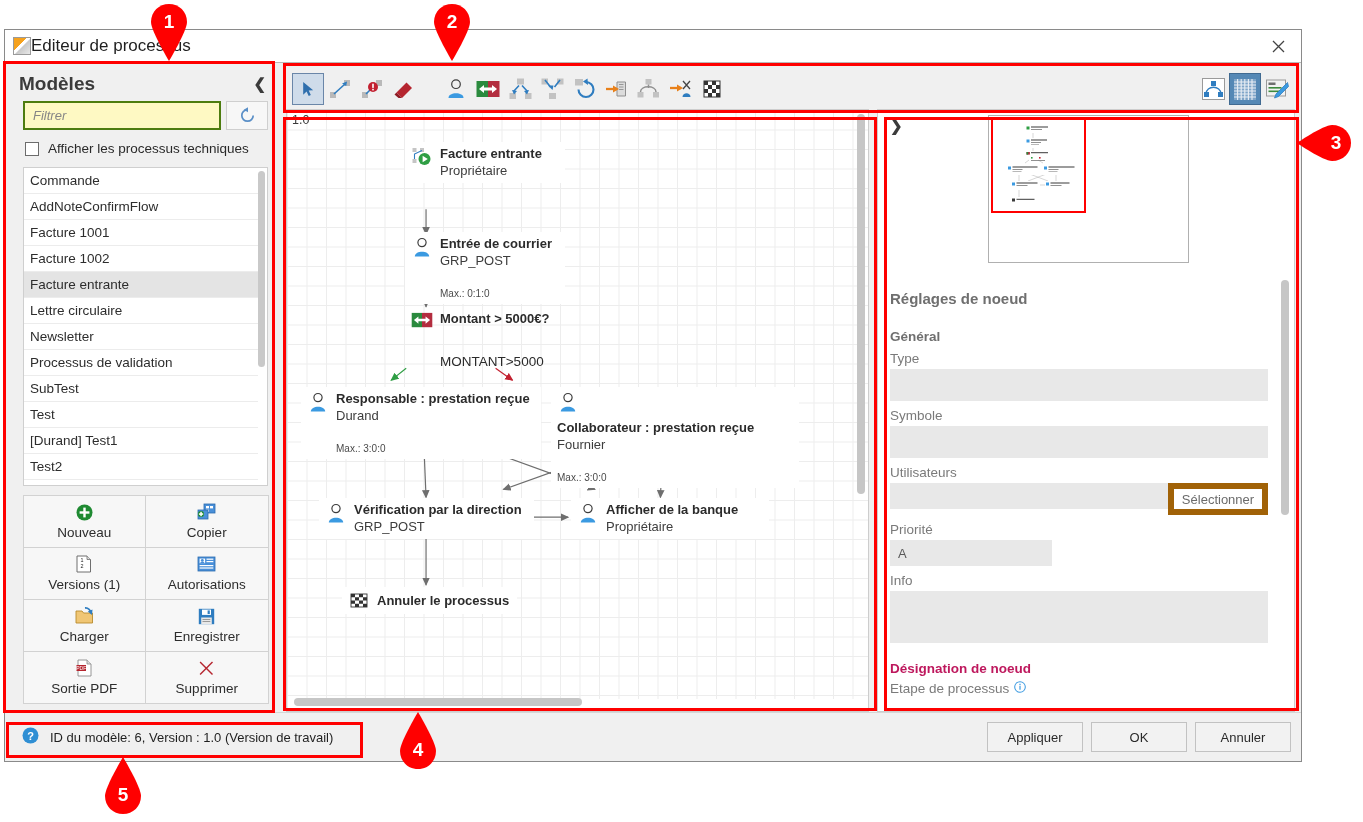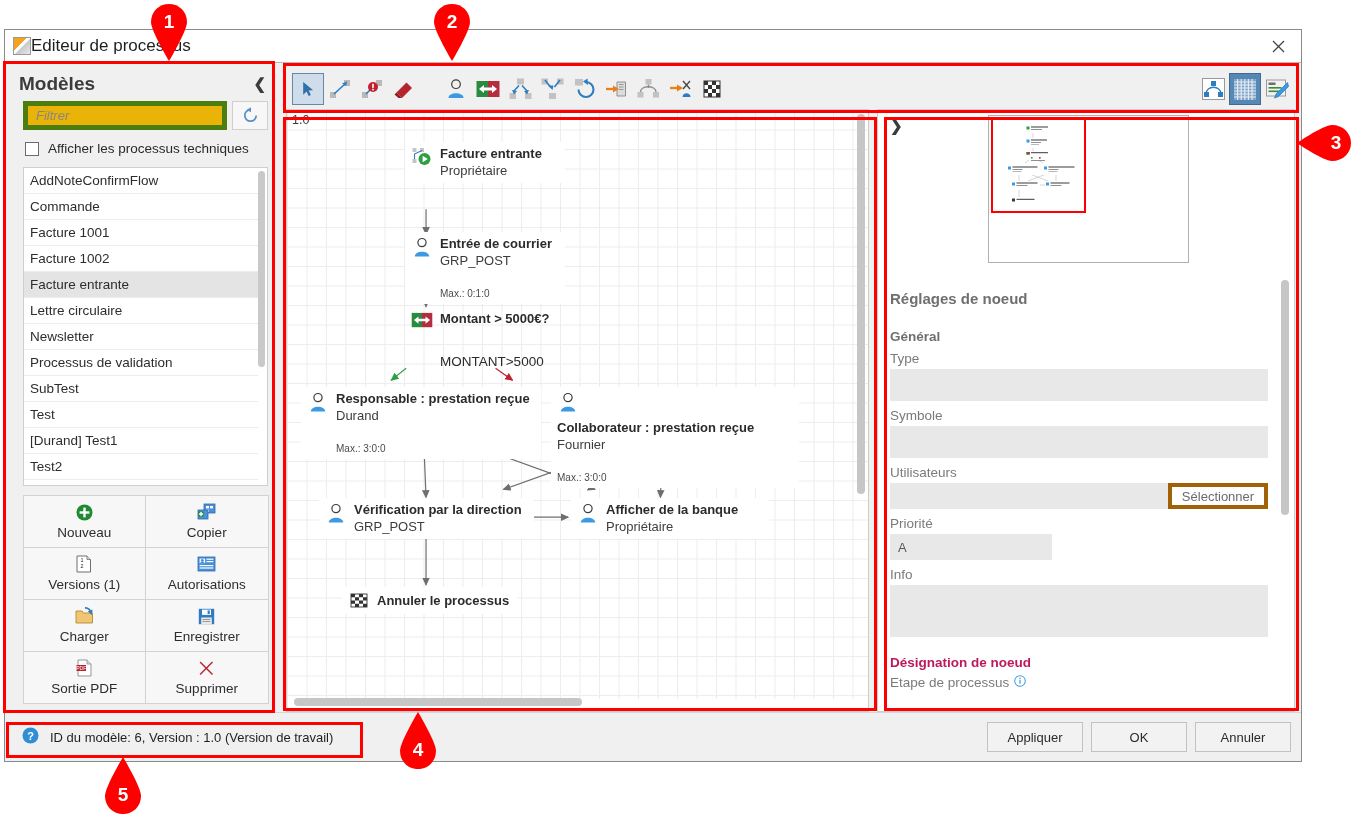--- a/index.html
+++ b/index.html
@@ -64,21 +64,21 @@
     padding: 2px 4px 6px 6px;
   }
   .sidebar-title { font-size: 19px; font-weight: bold; color: #3b3b3b; }
   .collapse-left {
     margin-left: auto; color: #3b3b3b; font-size: 15px; font-weight: bold;
     cursor: pointer; padding: 0 4px;
   }
   .filter-row { display: flex; gap: 0; align-items: stretch; padding: 0 6px 0 10px; }
   .filter-input {
     flex: 1 1 auto; height: 29px;
-    border: 5px solid #4d7c0f; background: #eab308;
+    border: 2px solid #4d7c0f; background: #fef9c3;
     padding: 0 8px; font-size: 13px; color: #555;
     font-family: "Liberation Sans", sans-serif;
     font-style: italic;
   }
   .filter-input::placeholder { color: #868686; font-style: italic; }
   .refresh-btn {
     width: 42px; height: 29px; margin-left: 5px;
     border: 1px solid #cfcfcf; background: #f7f7f7;
     display: flex; align-items: center; justify-content: center;
     cursor: pointer;
@@ -248,22 +248,22 @@
     font-size: 13px; color: #5a5a5a; padding: 0 8px;
     font-family: "Liberation Sans", sans-serif;
     display: flex; align-items: center;
   }
   .p-field.tall { height: 32px; }
   .p-field.short { width: 162px; }
   .p-field.area { height: 52px; align-items: flex-start; padding-top: 5px; }
   .p-row { display: flex; align-items: stretch; }
   .p-row .p-field { flex: 1 1 auto; }
   .p-select-btn {
-    flex: 0 0 auto; width: 100px; height: 26px;
-    background: #ffffff; border: 4px solid #a16207;
+    flex: 0 0 auto; width: 100px; height: 32px;
+    background: #ffffff; border: 6px solid #a16207;
     font-size: 13px; color: #6b6b6b;
     display: flex; align-items: center; justify-content: center;
     cursor: pointer;
   }
   .p-h3 { font-size: 13.5px; font-weight: bold; color: #be185d; margin: 18px 0 5px 0; }
   .p-cut { font-size: 13.5px; color: #7a7a7a; display: flex; align-items: center; gap: 5px; }
   .panel-vscroll {
     position: absolute; right: 5px; top: 170px; width: 8px; height: 235px;
     background: #c6c6c6; border-radius: 4px;
   }
@@ -356,22 +356,22 @@
           </div>
         </div>
 
         <div class="chk-row">
           <div class="chk-box"></div>
           <div class="chk-label">Afficher les processus techniques</div>
         </div>
 
         <div class="model-list">
           <div class="model-list-inner" id="models-container">
+              <div class="model-item">Commande</div>
               <div class="model-item">AddNoteConfirmFlow</div>
-              <div class="model-item">Commande</div>
               <div class="model-item">Facture 1001</div>
               <div class="model-item">Facture 1002</div>
               <div class="model-item selected">Facture entrante</div>
               <div class="model-item">Lettre circulaire</div>
               <div class="model-item">Newsletter</div>
               <div class="model-item">Processus de validation</div>
               <div class="model-item">SubTest</div>
               <div class="model-item">Test</div>
               <div class="model-item">[Durand] Test1</div>
               <div class="model-item">Test2</div>

